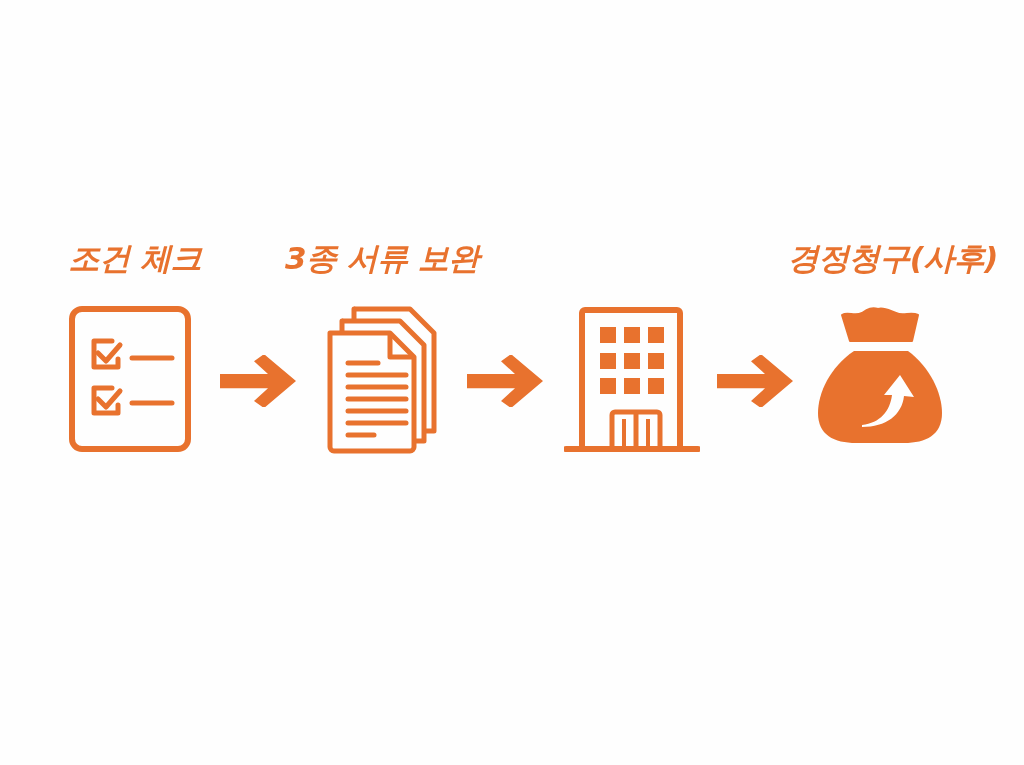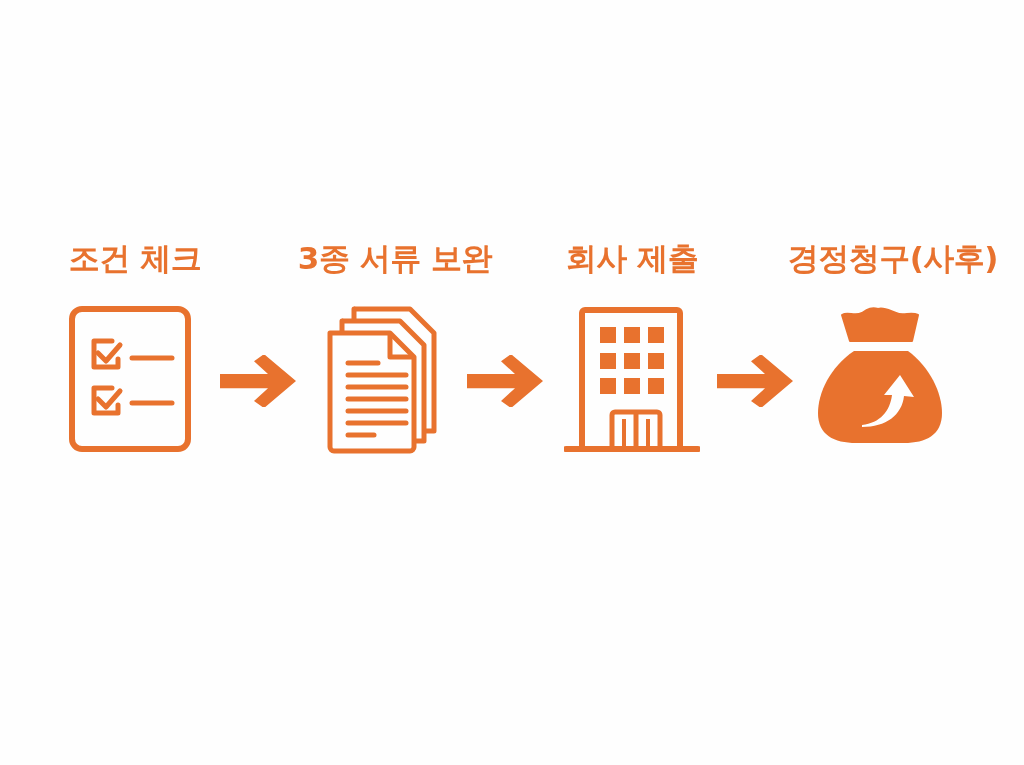--- a/index.html
+++ b/index.html
@@ -7,20 +7,21 @@
       padding: 0;
       width: 1024px;
       height: 765px;
       background: #fefefe;
       overflow: hidden;
     }
     .canvas {
       position: relative;
       width: 1024px;
       height: 765px;
+      font-style: italic;
     }
     .label {
       position: absolute;
       top: 236px;
       height: 44px;
       line-height: 44px;
       font-family: "DejaVu Sans", "Liberation Sans", sans-serif;
       font-weight: bold;
       font-size: 31px;
       color: #e8722e;
@@ -59,21 +60,21 @@
       <line x1="66" y1="100" x2="106" y2="100" stroke="#e8722e" stroke-width="5" stroke-linecap="round"></line>
     </svg>
   </div>
 
   <div class="arrow" style="left:218px;">
     <svg width="80" height="52" viewBox="0 0 80 52">
       <path d="M2 18 H50 L36 4 L46 -4 L78 26 L46 56 L36 48 L50 34 H2 Z" fill="#e8722e" transform="translate(0,0) scale(1,0.9) translate(0,3)"></path>
     </svg>
   </div>
 
-  <div class="label" style="left:272px; width:220px;text-align:right;">3종 서류 보완</div>
+  <div class="label" style="left:272px; width:220px;">3종 서류 보완</div>
   <div class="icon" style="left:322px;">
     <svg width="120" height="152" viewBox="0 0 120 152">
 
       <path d="M32 6 H88 L112 30 V128 H102" fill="none" stroke="#e8722e" stroke-width="5" stroke-linejoin="round"></path>
       <path d="M32 6 V16" fill="none" stroke="#e8722e" stroke-width="5" stroke-linecap="round"></path>
 
       <path d="M20 18 H78 L102 42 V138 H92" fill="none" stroke="#e8722e" stroke-width="5" stroke-linejoin="round"></path>
       <path d="M20 18 V28" fill="none" stroke="#e8722e" stroke-width="5" stroke-linecap="round"></path>
 
       <path d="M8 30 H68 L92 54 V144 A4 4 0 0 1 88 148 H12 A4 4 0 0 1 8 144 Z" fill="#fefefe" stroke="#e8722e" stroke-width="5" stroke-linejoin="round"></path>
@@ -88,21 +89,20 @@
       <line x1="26" y1="132" x2="52" y2="132" stroke="#e8722e" stroke-width="5" stroke-linecap="round"></line>
     </svg>
   </div>
 
   <div class="arrow" style="left:465px;">
     <svg width="80" height="52" viewBox="0 0 80 52">
       <path d="M2 18 H50 L36 4 L46 -4 L78 26 L46 56 L36 48 L50 34 H2 Z" fill="#e8722e" transform="scale(1,0.9) translate(0,3)"></path>
     </svg>
   </div>
 
-  <div class="label" style="left:552px; width:160px;">회사 제출</div>
   <div class="icon" style="left:564px;">
     <svg width="136" height="152" viewBox="0 0 136 152">
 
       <path d="M18 148 V10 A3 3 0 0 1 21 7 H113 A3 3 0 0 1 116 10 V148" fill="none" stroke="#e8722e" stroke-width="6" stroke-linejoin="round"></path>
 
       <line x1="2" y1="146" x2="134" y2="146" stroke="#e8722e" stroke-width="6" stroke-linecap="round"></line>
 
       <rect x="36" y="24" width="16" height="16" fill="#e8722e"></rect>
       <rect x="60" y="24" width="16" height="16" fill="#e8722e"></rect>
       <rect x="84" y="24" width="16" height="16" fill="#e8722e"></rect>

